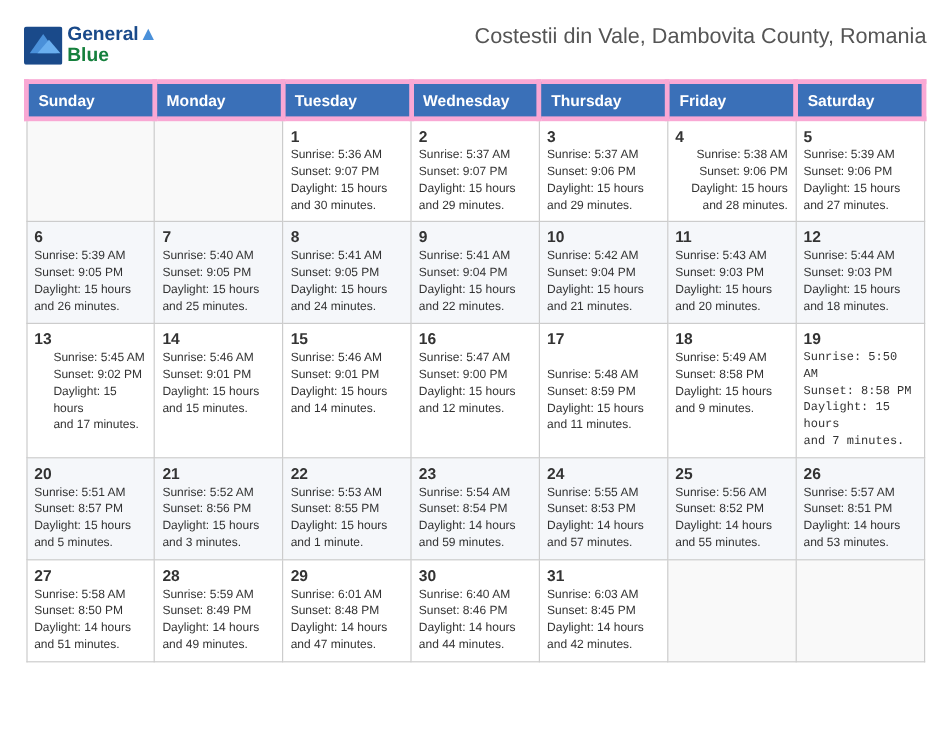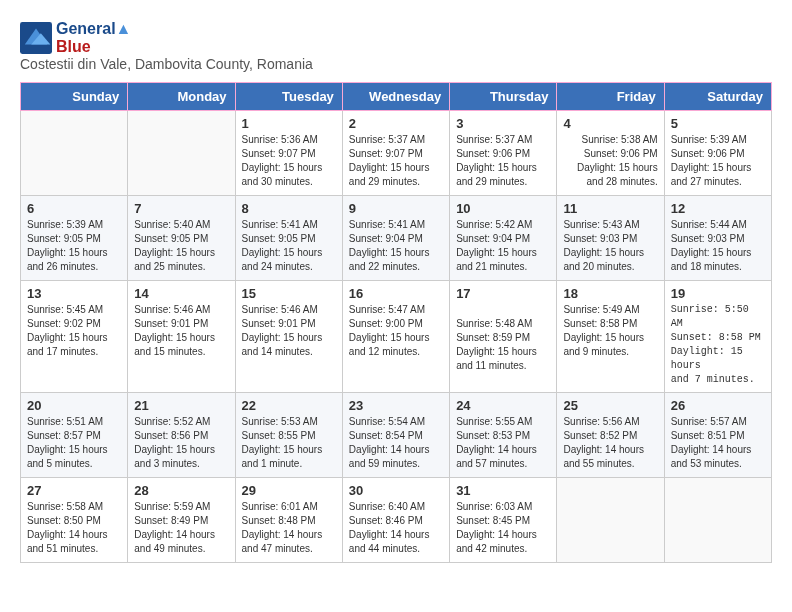--- a/index.html
+++ b/index.html
@@ -8,55 +8,54 @@
       background: #fff;
       width: 792px;
       min-height: 612px;
       padding: 20px;
     }
     .header-section {
       display: flex;
       justify-content: space-between;
       align-items: flex-start;
       margin-bottom: 10px;
-      flex-direction: column;
     }
     .logo {
       display: flex;
       align-items: center;
     }
     .logo-icon {
       width: 32px;
       height: 32px;
       margin-right: 4px;
     }
     .title-section {
       text-align: right;
     }
     .month-title {
       font-size: 36px;
       color: #333;
       font-weight: normal;
     }
     .subtitle {
-      font-size: 14px;
+      font-size: 18px;
       color: #555;
     }
     .calendar {
       width: 100%;
       border-collapse: collapse;
       border: 1px solid #ccc;
     }
     .calendar th {
       background-color: #3a70b8;
       color: #fff;
-      text-align: right;
+      text-align: left;
       padding: 6px 8px;
       font-size: 13px;
-      border: 1px solid #f9a8d4;
+      border: 4px solid #f9a8d4;
     }
     .calendar td {
       vertical-align: top;
       padding: 5px 6px;
       border: 1px solid #ccc;
       width: calc(100% / 7);
       font-size: 10.5px;
       color: #333;
       background: #fff;
       min-height: 80px;
@@ -88,21 +87,21 @@
 
 <div class="header-section">
   <div class="logo">
     <svg class="logo-icon" viewBox="0 0 40 40">
       <rect x="0" y="0" width="40" height="40" fill="#1a4a8a" rx="3"></rect>
       <polygon points="20,8 34,28 6,28" fill="#4a90d9"></polygon>
       <polygon points="26,14 38,28 14,28" fill="#6aafef"></polygon>
     </svg>
     <div>
       <div style="font-size:16px;font-weight:bold;color:#1a4a8a;">General<span style="color:#4a90d9;">▲</span></div>
-      <div style="font-size:16px;font-weight:bold;color:#b91c1c;">Blue</div>
+      <div style="font-size:16px;font-weight:bold;color:#15803d;">Blue</div>
     </div>
   </div>
   <div class="title-section">
     <div class="subtitle">Costestii din Vale, Dambovita County, Romania</div>
   </div>
 </div>
 
 <table class="calendar">
   <thead>
     <tr>
@@ -202,21 +201,21 @@
           <span class="day-number">12</span>
           <div class="day-info" style="white-space: pre-line;">Sunrise: 5:44 AM
 Sunset: 9:03 PM
 Daylight: 15 hours
 and 18 minutes.</div>
         </td>
       </tr>
       <tr>
         <td>
           <span class="day-number">13</span>
-          <div class="day-info" style="white-space: pre-line;">Sunrise: 5:45 AM
+          <div class="day-info" style="white-space: pre-line; margin-left: 16px;">Sunrise: 5:45 AM
 Sunset: 9:02 PM
 Daylight: 15 hours
 and 17 minutes.</div>
         </td>
         <td>
           <span class="day-number">14</span>
           <div class="day-info" style="white-space: pre-line;">Sunrise: 5:46 AM
 Sunset: 9:01 PM
 Daylight: 15 hours
 and 15 minutes.</div>

